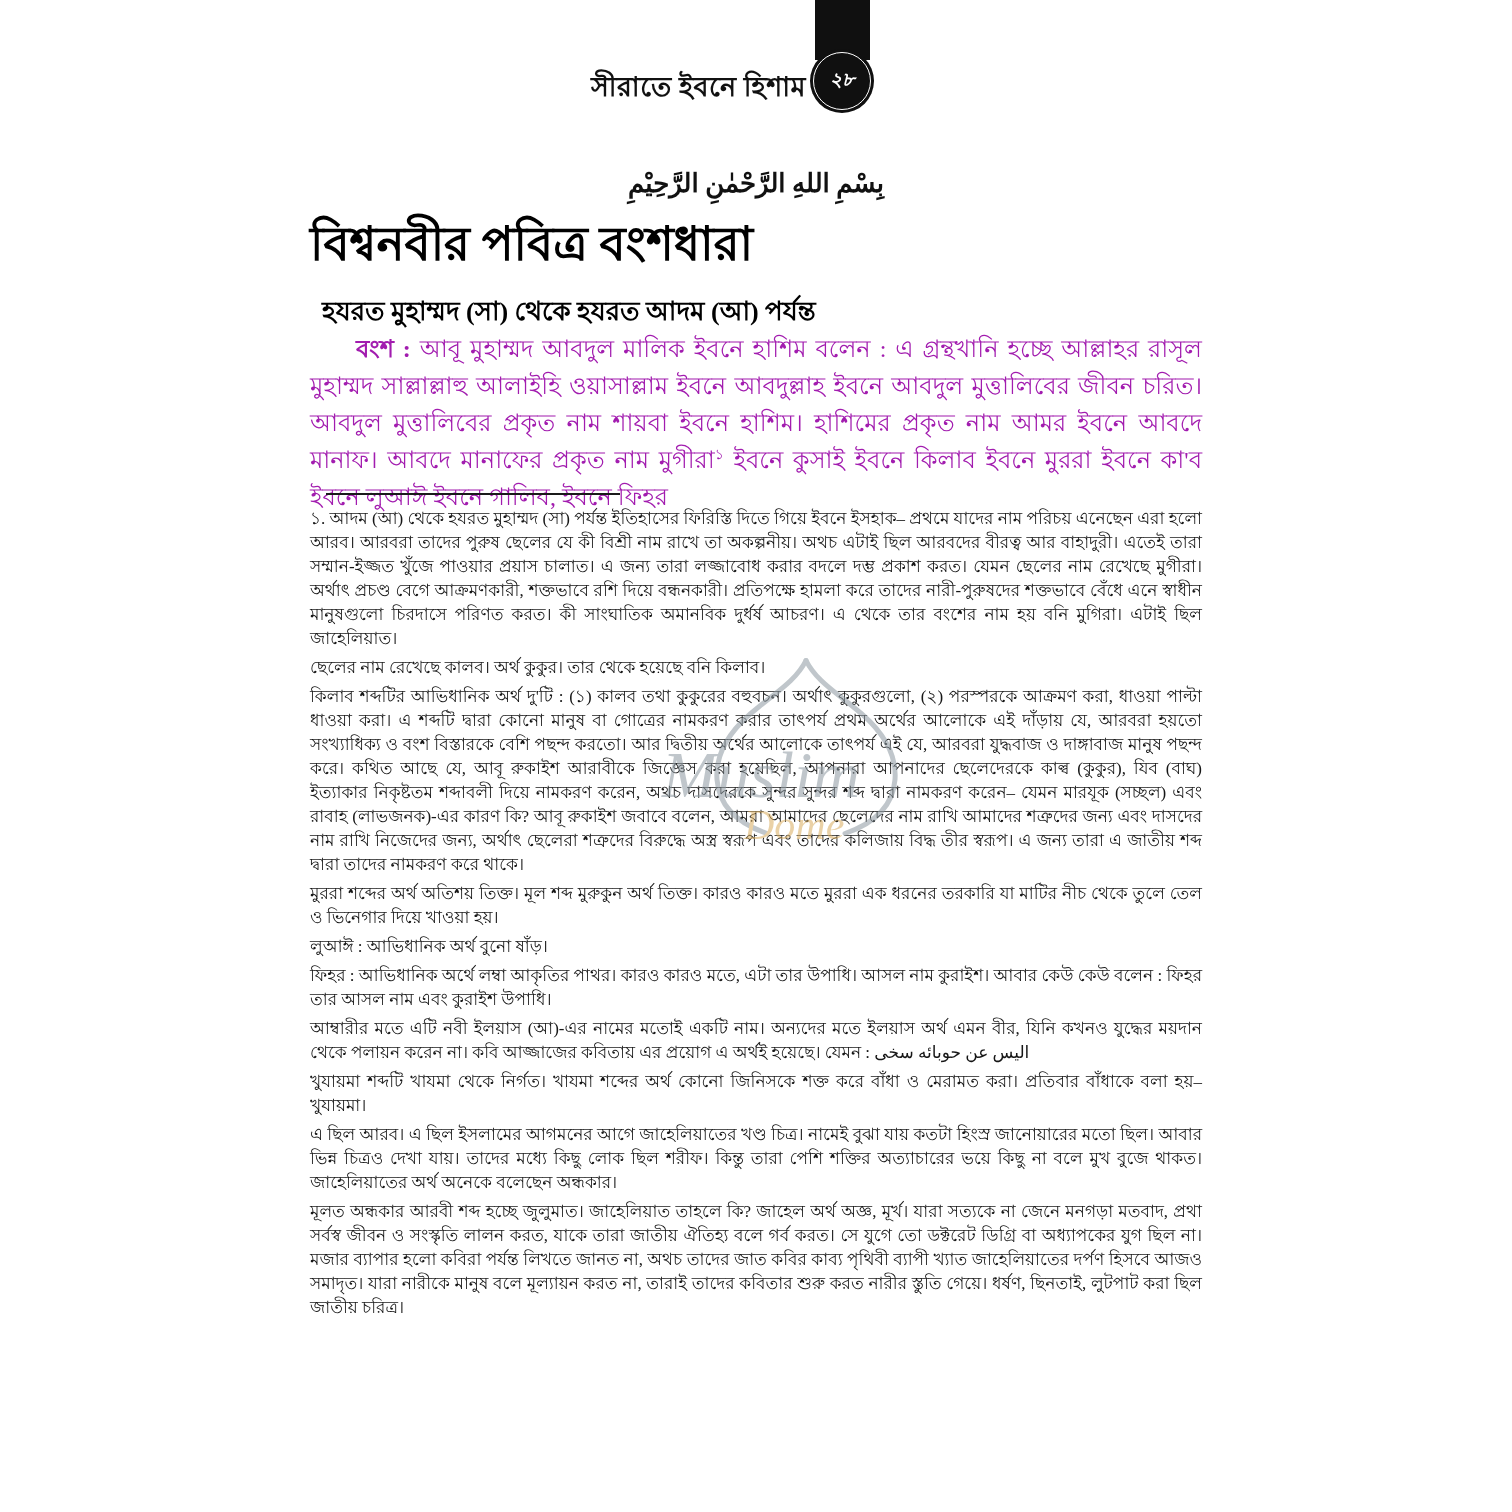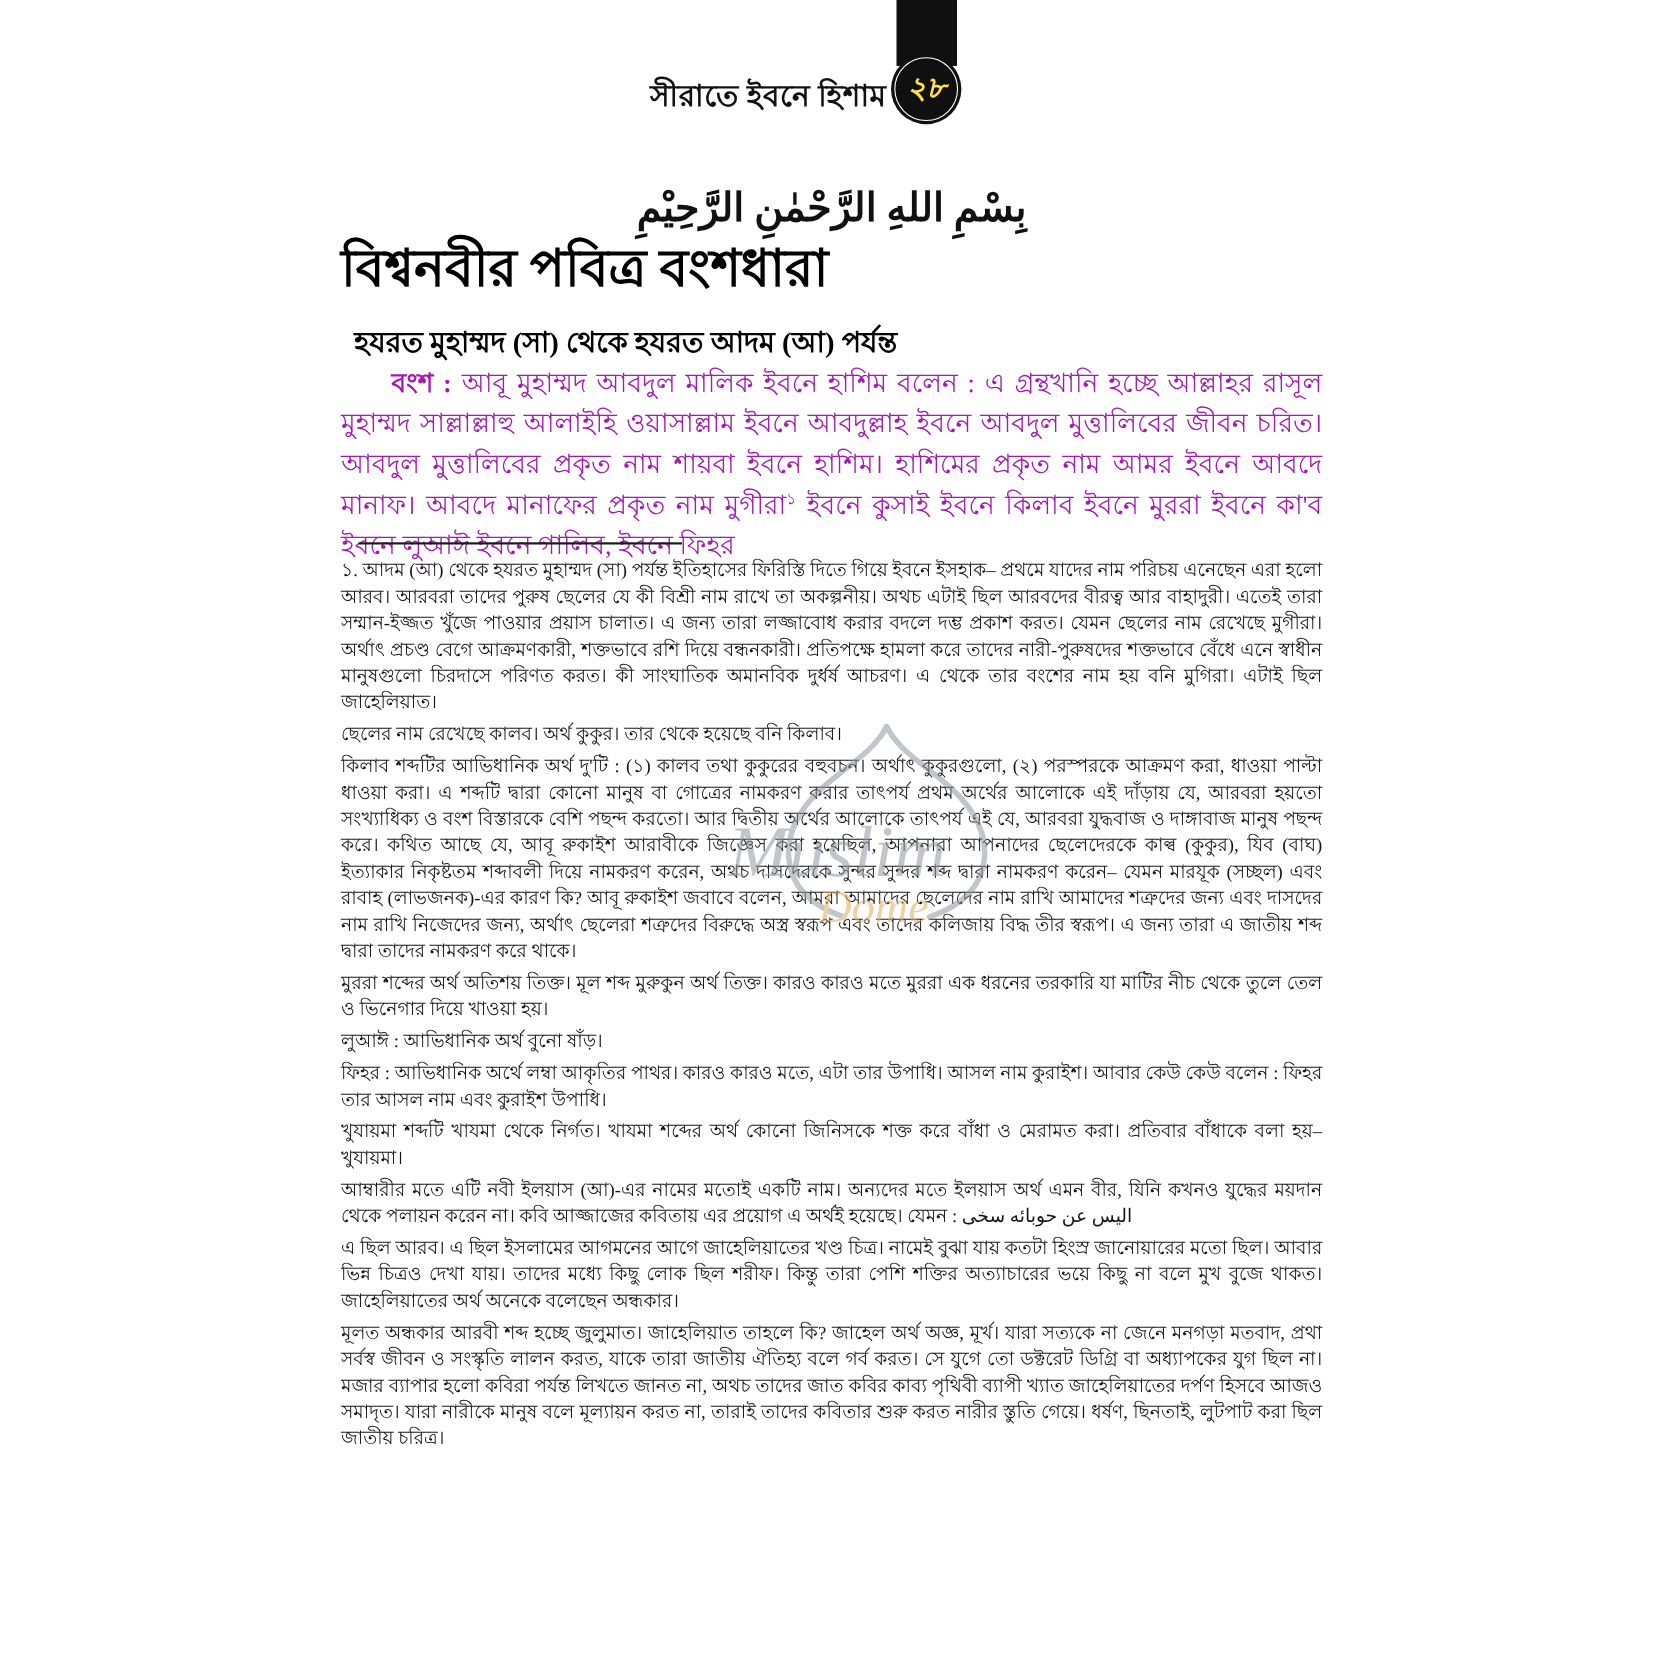--- a/index.html
+++ b/index.html
@@ -35,35 +35,35 @@
     background: #101010;
     border-radius: 50%;
     display: flex; align-items: center; justify-content: center;
   }
   .page-tab-circle .ring {
     position: absolute; inset: 3px;
     border: 1.5px solid #ffffff;
     border-radius: 50%;
   }
   .page-number {
-    color: #fde047;
-    font-size: 27px;
+    color: #ffffff;
+    font-size: 19px;
     font-style: italic;
     font-weight: 600;
     position: relative;
     z-index: 1;
   }
 
   
   .bismillah {
     position: absolute;
     top: 168px; left: 310px; width: 892px;
     text-align: center;
     direction: rtl;
-    font-size: 36px;
+    font-size: 26px;
     font-weight: 600;
     color: #111111;
   }
   .main-title {
     position: absolute;
     top: 208px; left: 310px; width: 892px;
     text-align: left;
     font-size: 47px;
     font-weight: 700;
     color: #000000;
@@ -153,22 +153,22 @@
 
   <div class="footnote-rule"></div>
 
   <div class="footnotes">
       <p>১. আদম (আ) থেকে হযরত মুহাম্মদ (সা) পর্যন্ত ইতিহাসের ফিরিস্তি দিতে গিয়ে ইবনে ইসহাক– প্রথমে যাদের নাম পরিচয় এনেছেন এরা হলো আরব। আরবরা তাদের পুরুষ ছেলের যে কী বিশ্রী নাম রাখে তা অকল্পনীয়। অথচ এটাই ছিল আরবদের বীরত্ব আর বাহাদুরী। এতেই তারা সম্মান-ইজ্জত খুঁজে পাওয়ার প্রয়াস চালাত। এ জন্য তারা লজ্জাবোধ করার বদলে দম্ভ প্রকাশ করত। যেমন ছেলের নাম রেখেছে মুগীরা। অর্থাৎ প্রচণ্ড বেগে আক্রমণকারী, শক্তভাবে রশি দিয়ে বন্ধনকারী। প্রতিপক্ষে হামলা করে তাদের নারী-পুরুষদের শক্তভাবে বেঁধে এনে স্বাধীন মানুষগুলো চিরদাসে পরিণত করত। কী সাংঘাতিক অমানবিক দুর্ধর্ষ আচরণ। এ থেকে তার বংশের নাম হয় বনি মুগিরা। এটাই ছিল জাহেলিয়াত।</p>
       <p>ছেলের নাম রেখেছে কালব। অর্থ কুকুর। তার থেকে হয়েছে বনি কিলাব।</p>
       <p>কিলাব শব্দটির আভিধানিক অর্থ দু'টি : (১) কালব তথা কুকুরের বহুবচন। অর্থাৎ কুকুরগুলো, (২) পরস্পরকে আক্রমণ করা, ধাওয়া পাল্টা ধাওয়া করা। এ শব্দটি দ্বারা কোনো মানুষ বা গোত্রের নামকরণ করার তাৎপর্য প্রথম অর্থের আলোকে এই দাঁড়ায় যে, আরবরা হয়তো সংখ্যাধিক্য ও বংশ বিস্তারকে বেশি পছন্দ করতো। আর দ্বিতীয় অর্থের আলোকে তাৎপর্য এই যে, আরবরা যুদ্ধবাজ ও দাঙ্গাবাজ মানুষ পছন্দ করে। কথিত আছে যে, আবূ রুকাইশ আরাবীকে জিজ্ঞেস করা হয়েছিল, আপনারা আপনাদের ছেলেদেরকে কাল্ব (কুকুর), যিব (বাঘ) ইত্যাকার নিকৃষ্টতম শব্দাবলী দিয়ে নামকরণ করেন, অথচ দাসদেরকে সুন্দর সুন্দর শব্দ দ্বারা নামকরণ করেন– যেমন মারযূক (সচ্ছল) এবং রাবাহ (লাভজনক)-এর কারণ কি? আবূ রুকাইশ জবাবে বলেন, আমরা আমাদের ছেলেদের নাম রাখি আমাদের শত্রুদের জন্য এবং দাসদের নাম রাখি নিজেদের জন্য, অর্থাৎ ছেলেরা শত্রুদের বিরুদ্ধে অস্ত্র স্বরূপ এবং তাদের কলিজায় বিদ্ধ তীর স্বরূপ। এ জন্য তারা এ জাতীয় শব্দ দ্বারা তাদের নামকরণ করে থাকে।</p>
       <p>মুররা শব্দের অর্থ অতিশয় তিক্ত। মূল শব্দ মুরুকুন অর্থ তিক্ত। কারও কারও মতে মুররা এক ধরনের তরকারি যা মাটির নীচ থেকে তুলে তেল ও ভিনেগার দিয়ে খাওয়া হয়।</p>
       <p>লুআঈ : আভিধানিক অর্থ বুনো ষাঁড়।</p>
       <p>ফিহর : আভিধানিক অর্থে লম্বা আকৃতির পাথর। কারও কারও মতে, এটা তার উপাধি। আসল নাম কুরাইশ। আবার কেউ কেউ বলেন : ফিহর তার আসল নাম এবং কুরাইশ উপাধি।</p>
+      <p>আম্বারীর মতে এটি নবী ইলয়াস (আ)-এর নামের মতোই একটি নাম। অন্যদের মতে ইলয়াস অর্থ এমন বীর, যিনি কখনও যুদ্ধের ময়দান থেকে পলায়ন করেন না। কবি আজ্জাজের কবিতায় এর প্রয়োগ এ অর্থই হয়েছে। যেমন : اليس عن حوبائه سخى</p>
       <p>খুযায়মা শব্দটি খাযমা থেকে নির্গত। খাযমা শব্দের অর্থ কোনো জিনিসকে শক্ত করে বাঁধা ও মেরামত করা। প্রতিবার বাঁধাকে বলা হয়–খুযায়মা।</p>
-      <p>আম্বারীর মতে এটি নবী ইলয়াস (আ)-এর নামের মতোই একটি নাম। অন্যদের মতে ইলয়াস অর্থ এমন বীর, যিনি কখনও যুদ্ধের ময়দান থেকে পলায়ন করেন না। কবি আজ্জাজের কবিতায় এর প্রয়োগ এ অর্থই হয়েছে। যেমন : اليس عن حوبائه سخى</p>
       <p>এ ছিল আরব। এ ছিল ইসলামের আগমনের আগে জাহেলিয়াতের খণ্ড চিত্র। নামেই বুঝা যায় কতটা হিংস্র জানোয়ারের মতো ছিল। আবার ভিন্ন চিত্রও দেখা যায়। তাদের মধ্যে কিছু লোক ছিল শরীফ। কিন্তু তারা পেশি শক্তির অত্যাচারের ভয়ে কিছু না বলে মুখ বুজে থাকত। জাহেলিয়াতের অর্থ অনেকে বলেছেন অন্ধকার।</p>
       <p>মূলত অন্ধকার আরবী শব্দ হচ্ছে জুলুমাত। জাহেলিয়াত তাহলে কি? জাহেল অর্থ অজ্ঞ, মূর্খ। যারা সত্যকে না জেনে মনগড়া মতবাদ, প্রথা সর্বস্ব জীবন ও সংস্কৃতি লালন করত, যাকে তারা জাতীয় ঐতিহ্য বলে গর্ব করত। সে যুগে তো ডক্টরেট ডিগ্রি বা অধ্যাপকের যুগ ছিল না। মজার ব্যাপার হলো কবিরা পর্যন্ত লিখতে জানত না, অথচ তাদের জাত কবির কাব্য পৃথিবী ব্যাপী খ্যাত জাহেলিয়াতের দর্পণ হিসবে আজও সমাদৃত। যারা নারীকে মানুষ বলে মূল্যায়ন করত না, তারাই তাদের কবিতার শুরু করত নারীর স্তুতি গেয়ে। ধর্ষণ, ছিনতাই, লুটপাট করা ছিল জাতীয় চরিত্র।</p>
     </div>
 
   <div class="watermark">
     <svg viewBox="0 0 330 200">
       <g fill="none" stroke="#8d99a1" stroke-width="5" stroke-linecap="round">
         <path d="M168,6 C178,26 198,38 216,53 C243,74 259,97 257,125 C255,152 236,169 207,179"></path>
         <path d="M168,6 C158,26 138,38 120,53 C93,74 77,97 79,125 C81,152 100,169 129,179"></path>
       </g>

